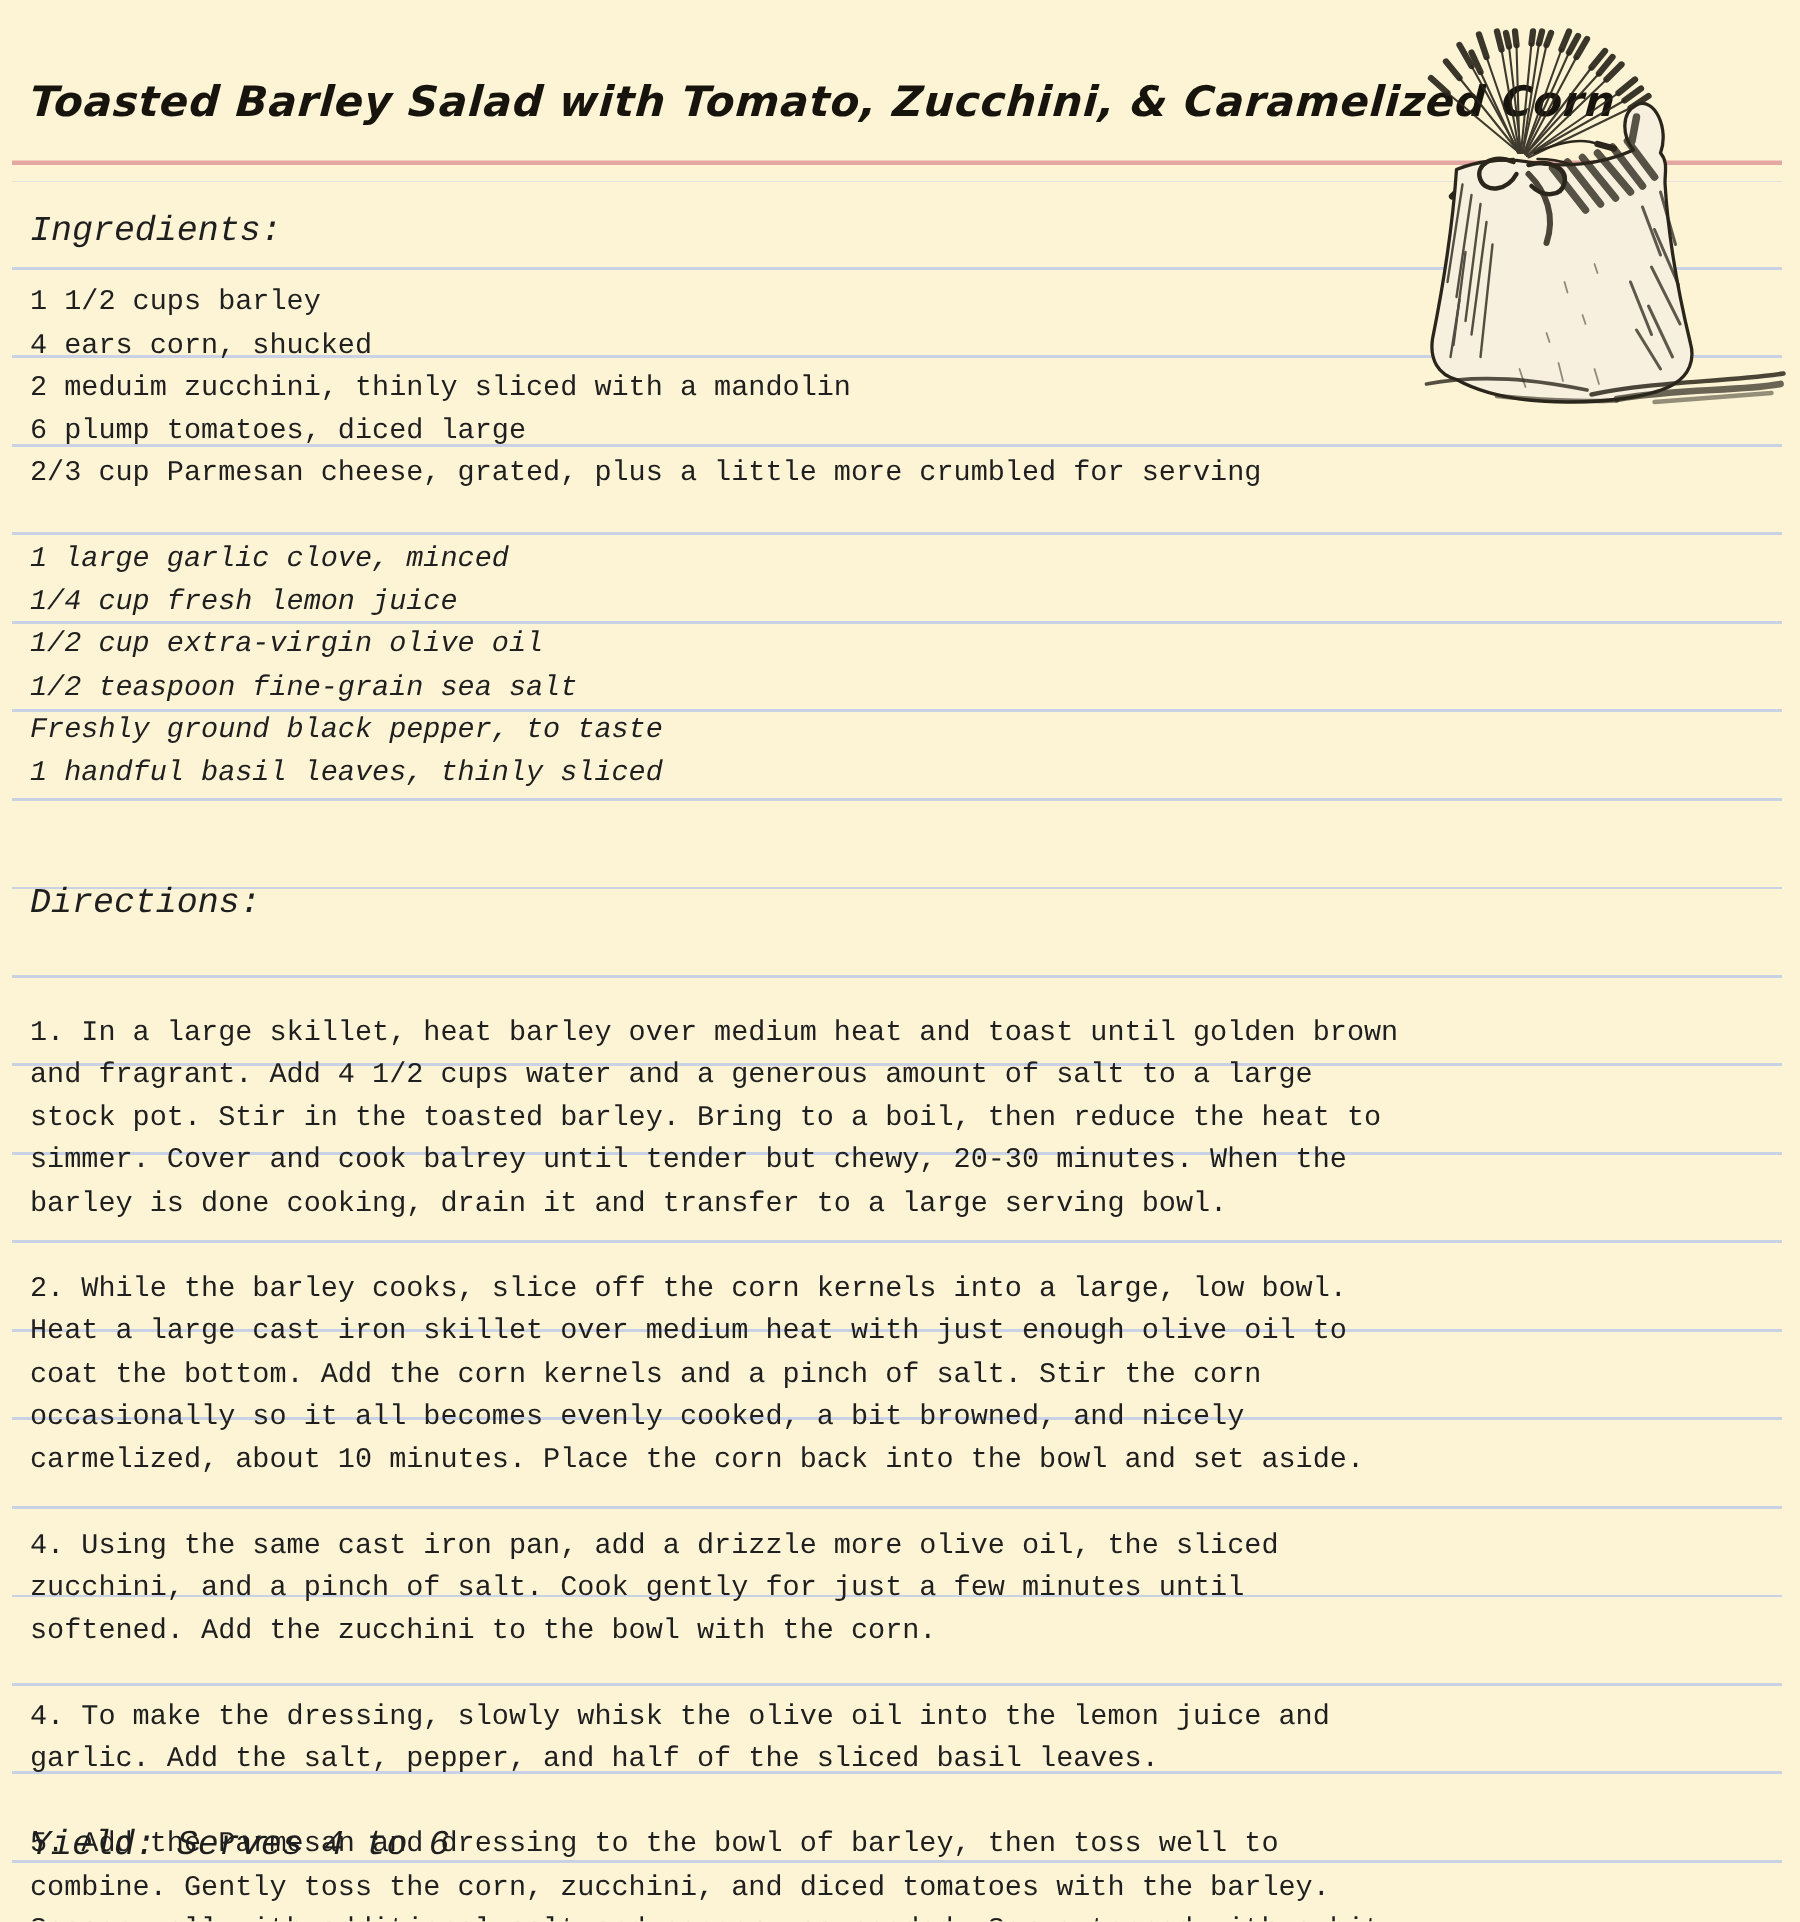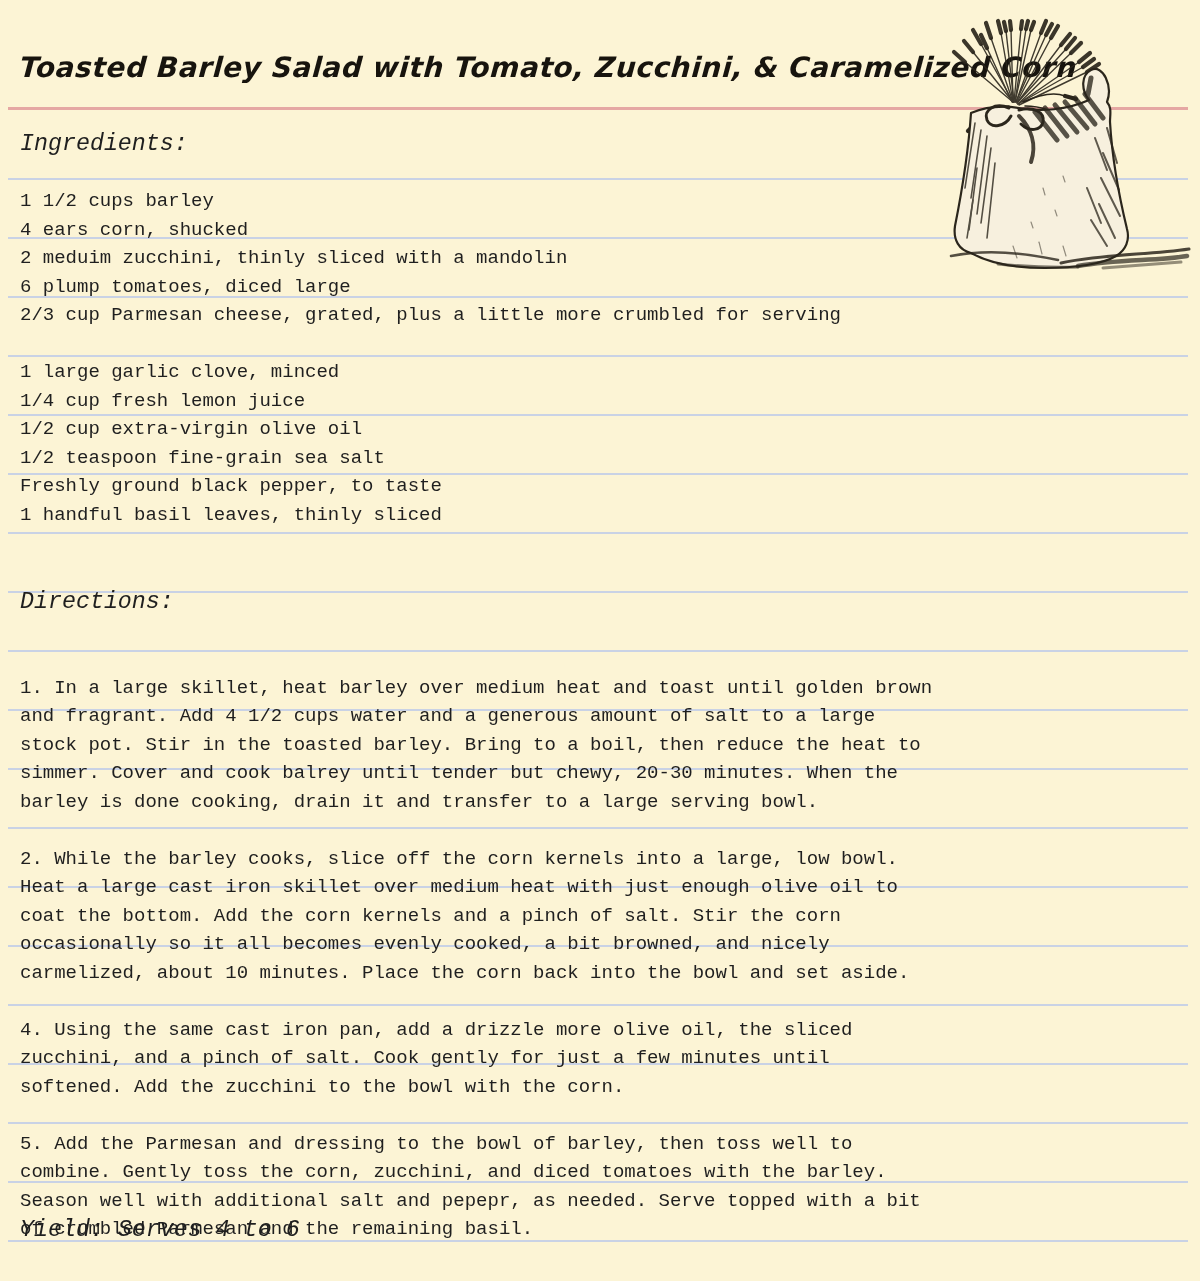--- a/index.html
+++ b/index.html
@@ -34,30 +34,30 @@
     white-space:nowrap;
     transform:skewX(-4deg);
     color:#17140e;
   }
   .section-heading{
     position:absolute;left:20px;
     font-style:italic;
     font-size:23.3px;line-height:29px;
     white-space:pre;
   }
-  .heading-ingredients{top:130px;}
+  .heading-ingredients{top:140px;}
   .heading-directions{top:588px;font-style:italic;}
   .yield-line{top:1216px;text-align:right;}
   .body-block{
     position:absolute;left:20px;width:1170px;
     font-size:19px;line-height:28.5px;
     white-space:pre-line;
   }
   .ingredient-group-1{top:187px;}
-  .ingredient-group-2{top:358px;}
+  .ingredient-group-2{top:358px;font-style:italic;}
   .directions-steps{top:645px;}
   .directions-steps p{margin:0;}
   .illustration{
     position:absolute;left:943px;top:18px;width:252px;height:252px;
   }
 </style>
 </head>
 <body>
 
 <div class="page">
@@ -212,20 +212,22 @@
 simmer. Cover and cook balrey until tender but chewy, 20-30 minutes. When the
 barley is done cooking, drain it and transfer to a large serving bowl.</p>
     <p>2. While the barley cooks, slice off the corn kernels into a large, low bowl.
 Heat a large cast iron skillet over medium heat with just enough olive oil to
 coat the bottom. Add the corn kernels and a pinch of salt. Stir the corn
 occasionally so it all becomes evenly cooked, a bit browned, and nicely
 carmelized, about 10 minutes. Place the corn back into the bowl and set aside.</p>
     <p>4. Using the same cast iron pan, add a drizzle more olive oil, the sliced
 zucchini, and a pinch of salt. Cook gently for just a few minutes until
 softened. Add the zucchini to the bowl with the corn.</p>
+    <p>4. To make the dressing, slowly whisk the olive oil into the lemon juice and
+garlic. Add the salt, pepper, and half of the sliced basil leaves.</p>
     <p>5. Add the Parmesan and dressing to the bowl of barley, then toss well to
 combine. Gently toss the corn, zucchini, and diced tomatoes with the barley.
 Season well with additional salt and pepepr, as needed. Serve topped with a bit
 of crumbled Parmesan and the remaining basil.</p>
   </div>
 
   <div class="section-heading yield-line">Yield: Serves 4 to 6</div>
 
 </div>
 

